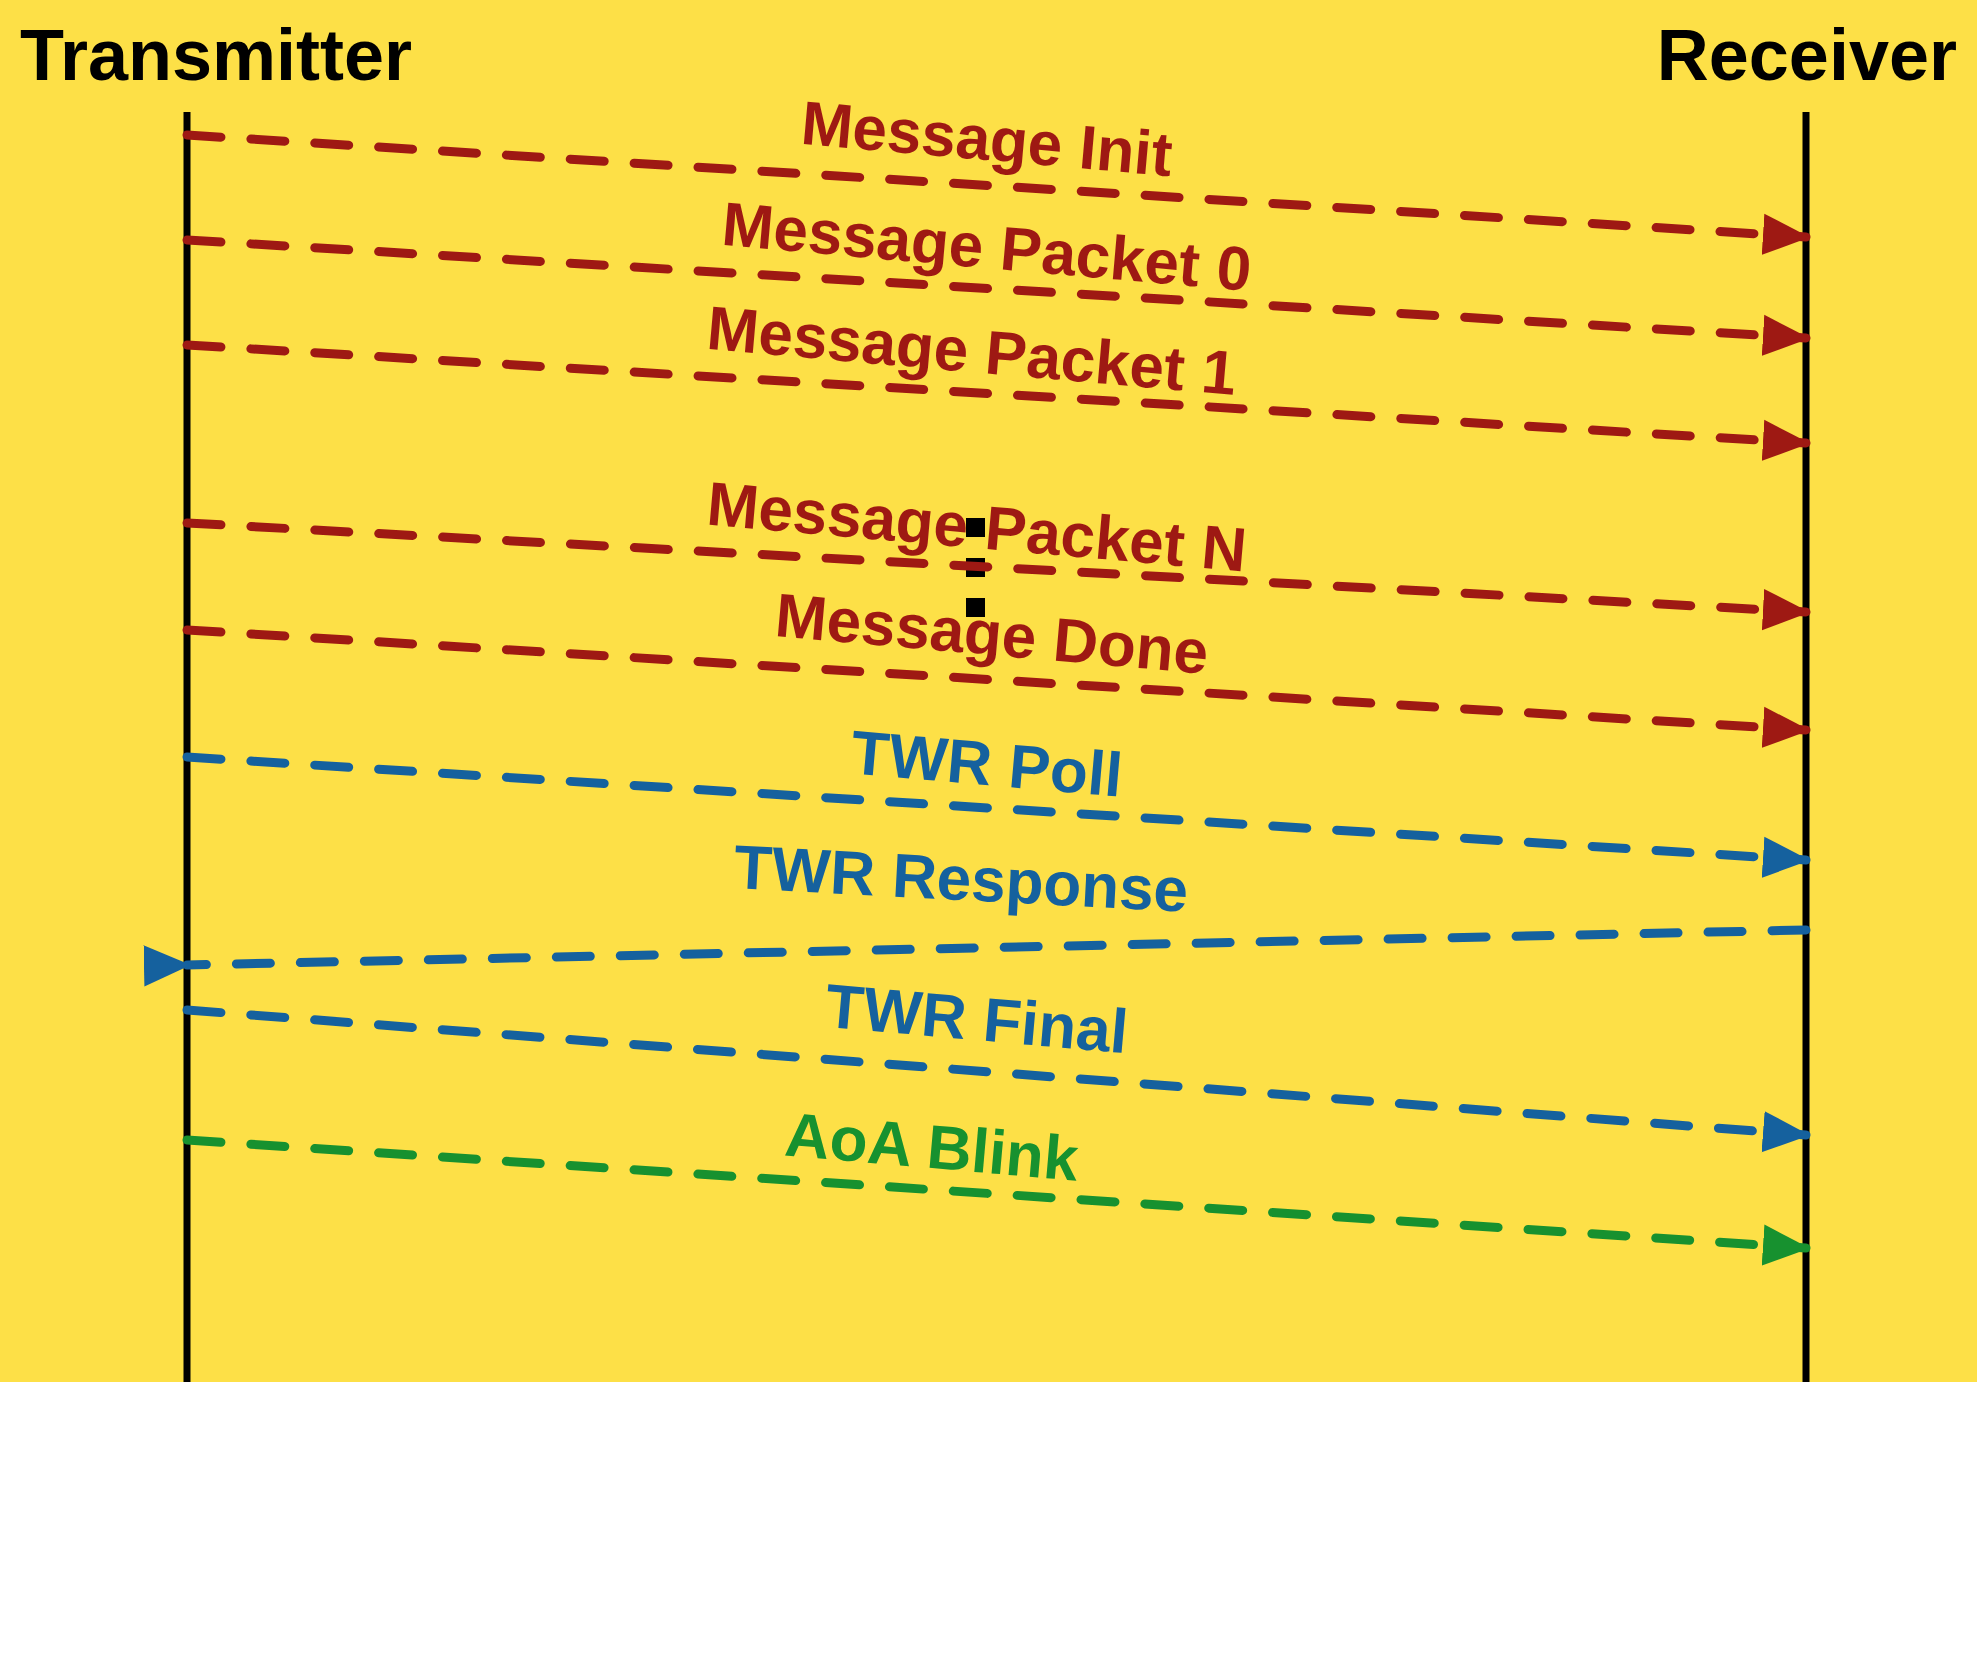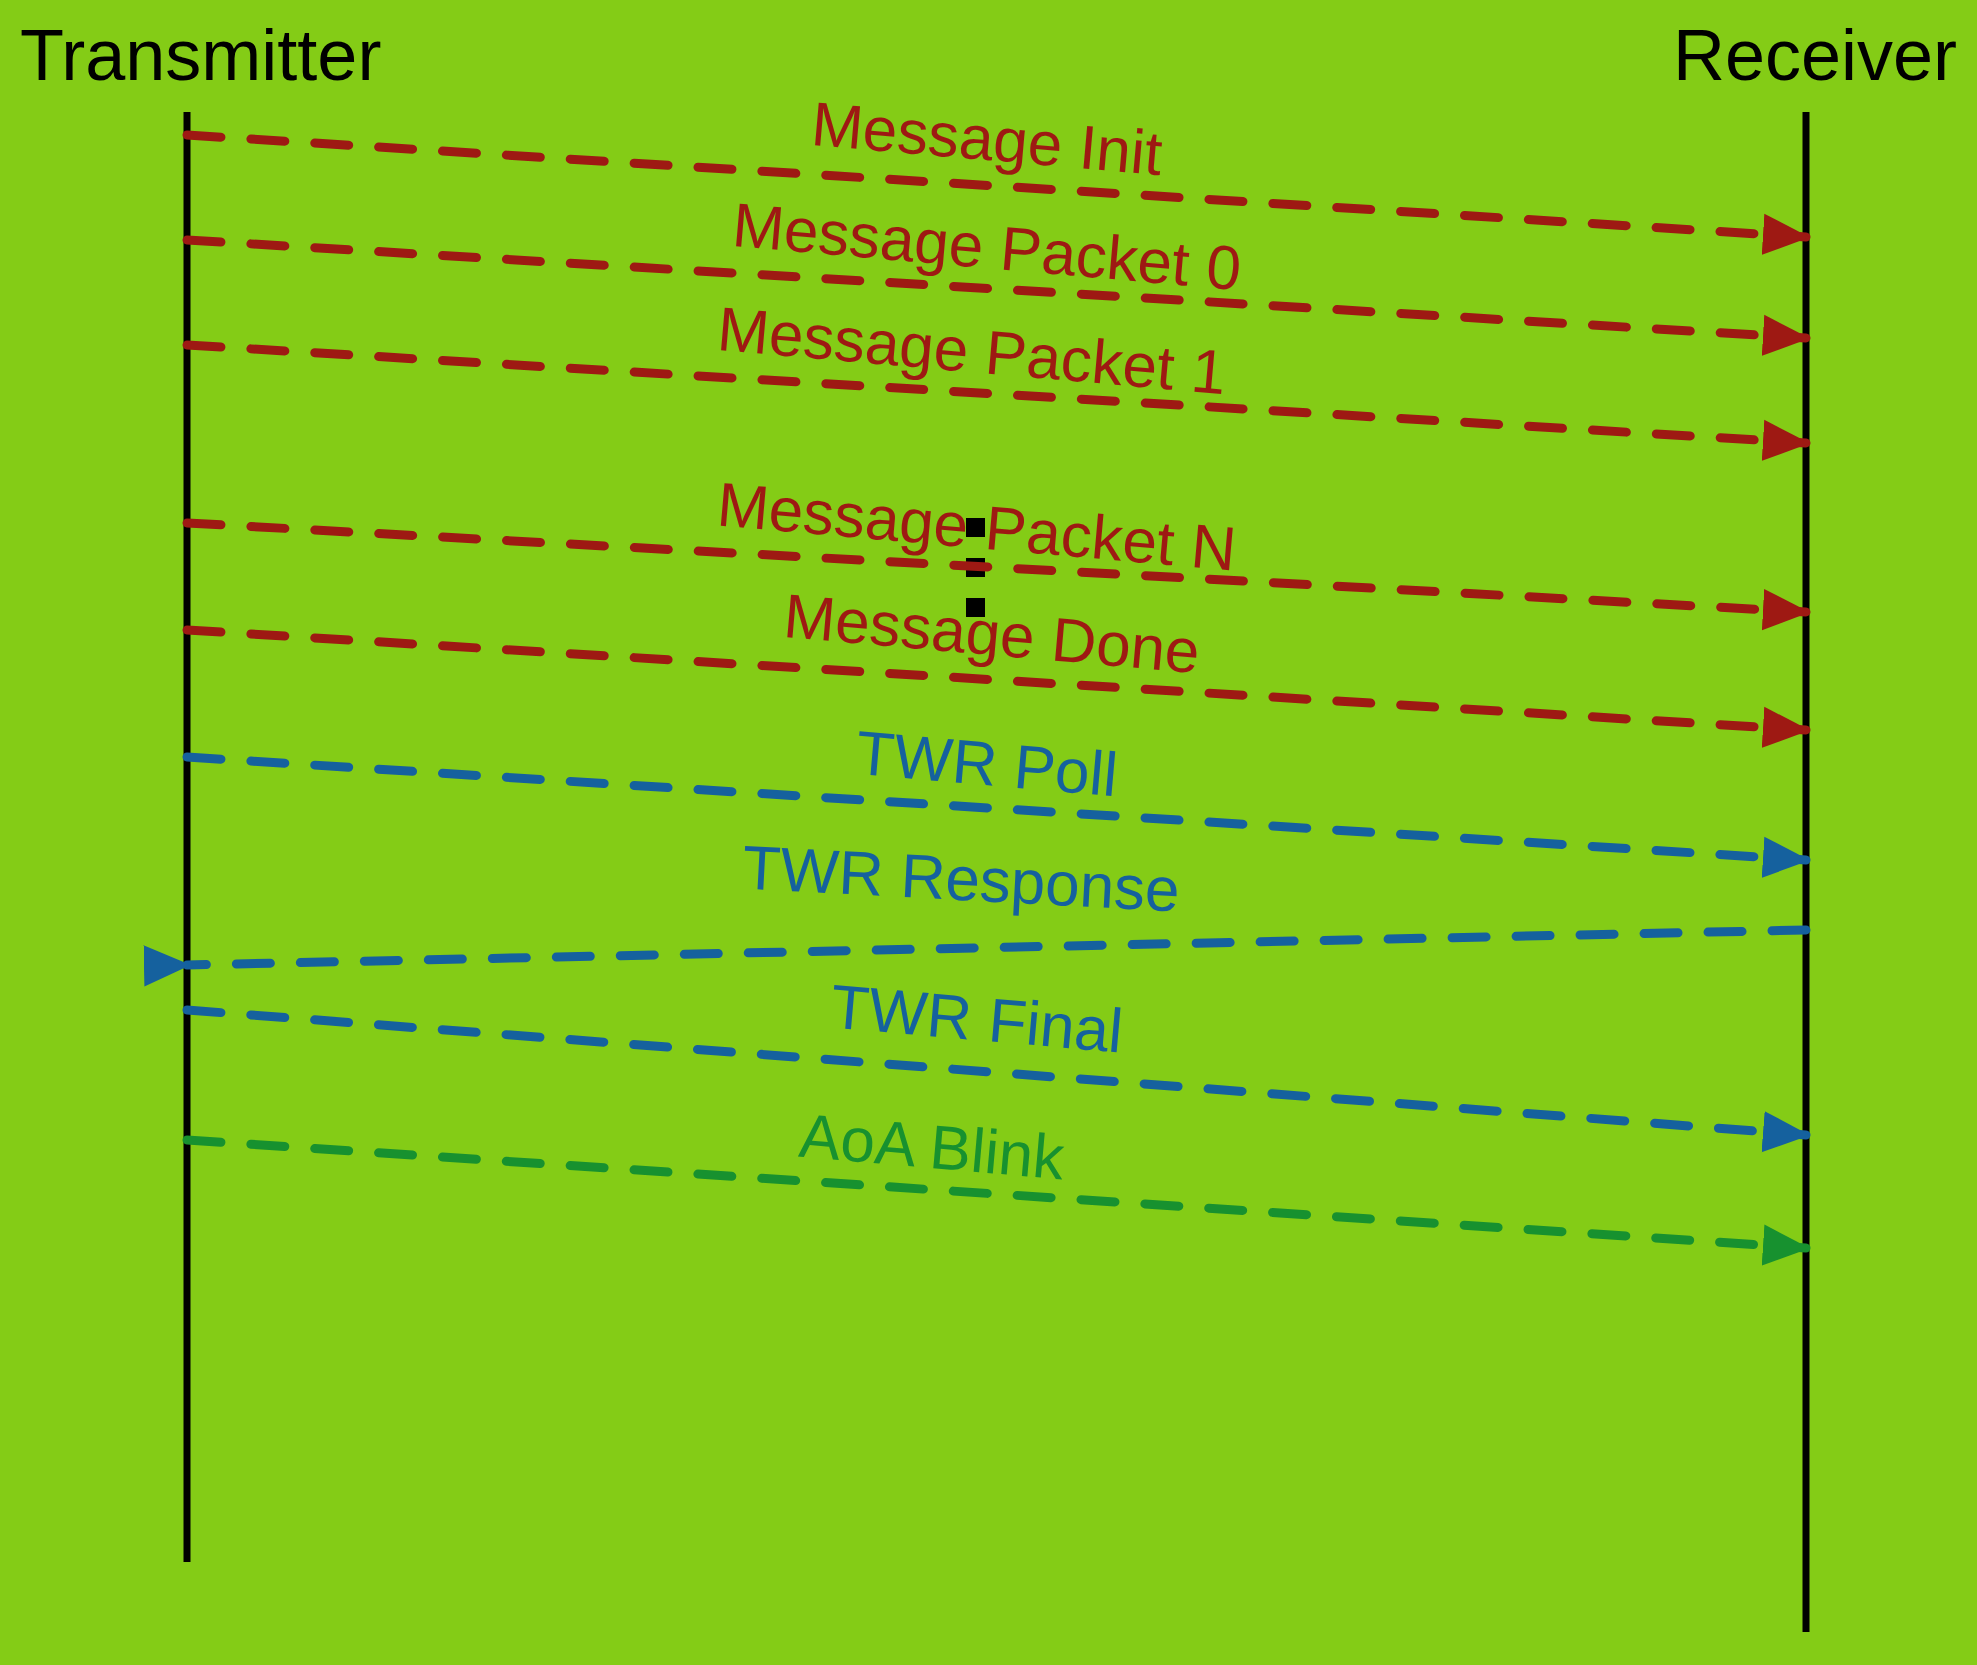--- a/index.html
+++ b/index.html
@@ -3,24 +3,25 @@
 <meta charset="utf-8">
 <style>
   html, body {
     margin: 0;
     padding: 0;
     background: #ffffff;
   }
   #canvas {
     position: relative;
     width: 1977px;
-    height: 1665px;
-    background: #84cc16;
+    height: 1382px;
+    background: #fde047;
     overflow: hidden;
     font-family: "Liberation Sans", sans-serif;
+    font-weight: bold;
   }
   svg.diagram {
     position: absolute;
     left: 0;
     top: 0;
     width: 1977px;
     height: 1665px;
   }
   .actor-label {
     font-family: "Liberation Sans", sans-serif;

